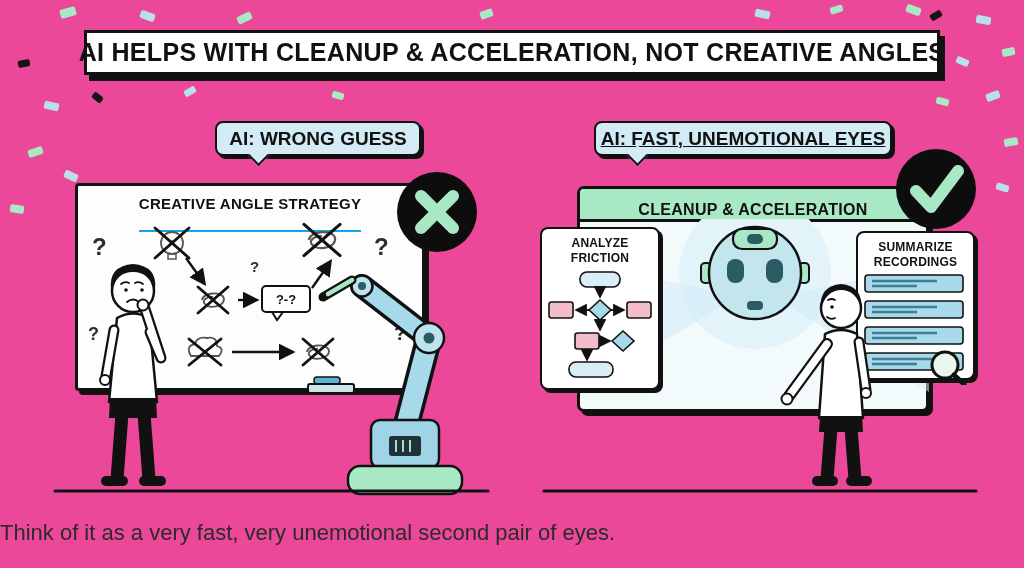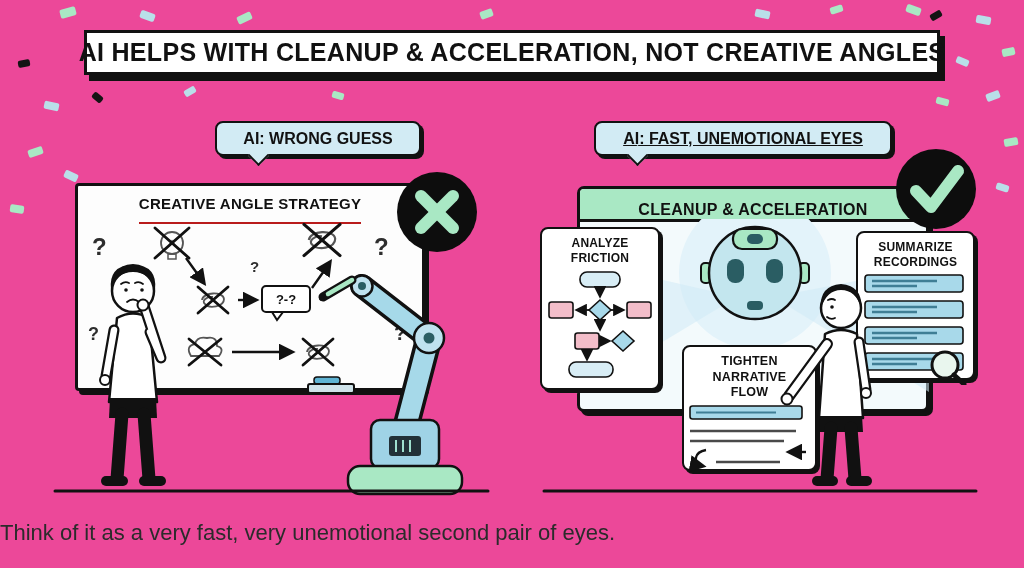--- a/index.html
+++ b/index.html
@@ -8,31 +8,31 @@
 
   .confetti-piece { position:absolute; border-radius:2px; z-index:1; }
 
   .title-banner { position:absolute; left:84px; top:30px; width:856px; height:45px;
     background:#fff; border:3px solid #111; box-shadow:5px 6px 0 #111;
     display:flex; align-items:center; justify-content:center;
     font-size:25px; font-weight:bold; letter-spacing:.3px; color:#111; z-index:5; white-space:nowrap; }
 
   .bubble { position:absolute; height:35px; background:#d2ebf4; border:2.5px solid #111;
     border-radius:8px; box-shadow:3px 3px 0 #111; display:flex; align-items:center; justify-content:center;
-    font-size:16px; font-weight:bold; color:#111; z-index:7;text-align:center; }
+    font-size:19px; font-weight:bold; color:#111; z-index:7;text-align:center; }
   .bubble::after { content:""; position:absolute; left:34px; bottom:-8.5px; width:13px; height:13px;
     background:#d2ebf4; border-right:2.5px solid #111; border-bottom:2.5px solid #111; transform:rotate(45deg); }
   .bubble.left  { left:215px; top:121px; width:206px; }
   .bubble.right { left:594px; top:121px; width:298px;text-decoration:underline; }
 
   .whiteboard { position:absolute; left:75px; top:183px; width:350px; height:208px;
     background:#fdfdfd; border:3px solid #111; border-radius:4px; box-shadow:4px 4px 0 #111; z-index:2; }
   .board-title { position:absolute; top:9px; left:0; right:0; text-align:center;
     font-size:15px; font-weight:bold; letter-spacing:.3px; color:#111; }
-  .board-title span { display:inline-block; border-bottom:2px solid #b91c1c; padding-bottom:10px; }
+  .board-title span { display:inline-block; border-bottom:2px solid #0ea5e9; padding-bottom:18px; }
 
   .panel { position:absolute; left:577px; top:186px; width:352px; height:226px;
     background:#f3fafc; border:3px solid #111; border-radius:7px; box-shadow:4px 4px 0 #111; z-index:2; }
   .panel-header { height:33px; background:#a9e8c4; border-bottom:3px solid #111; border-radius:4px 4px 0 0;
     display:flex; align-items:flex-end; justify-content:center; font-size:16px; font-weight:bold; letter-spacing:.3px; color:#111; }
   .panel-svg { position:absolute; left:577px; top:219px; width:352px; height:193px; z-index:3; pointer-events:none; }
 
   .card { position:absolute; background:#fff; border:2.5px solid #111; border-radius:8px;
     box-shadow:3px 3px 0 #111; z-index:4; }
   .card-title { text-align:center; font-weight:bold; font-size:12px; line-height:1.25;
@@ -171,32 +171,20 @@
       <rect x="82" y="33" width="24" height="16" rx="2.5" fill="#f3bdc9" stroke="#111" stroke-width="1.6"></rect>
       <line x1="55" y1="51" x2="55" y2="60" stroke="#111" stroke-width="1.8" marker-end="url(#ah)"></line>
       <rect x="30" y="64" width="24" height="16" rx="2.5" fill="#f3bdc9" stroke="#111" stroke-width="1.6"></rect>
       <line x1="54" y1="72" x2="64" y2="72" stroke="#111" stroke-width="1.8" marker-end="url(#ah)"></line>
       <polygon points="78,62 89,72 78,82 67,72" fill="#a8d9ea" stroke="#111" stroke-width="1.6"></polygon>
       <line x1="42" y1="80" x2="42" y2="90" stroke="#111" stroke-width="1.8" marker-end="url(#ah)"></line>
       <rect x="24" y="93" width="44" height="15" rx="7" fill="#d8edf5" stroke="#111" stroke-width="1.6"></rect>
     </svg>
   </div>
 
-  <div class="card tighten">
-    <div class="card-title">TIGHTEN NARRATIVE FLOW</div>
-    <svg width="123" height="80" viewBox="0 0 123 80">
-      <rect x="2" y="2" width="112" height="13" rx="2.5" fill="#a8d9ea" stroke="#111" stroke-width="1.6"></rect>
-      <line x1="8" y1="8.5" x2="88" y2="8.5" stroke="#3f7e95" stroke-width="2.2"></line>
-      <line x1="2" y1="27" x2="108" y2="27" stroke="#4a4a4a" stroke-width="2.4"></line>
-      <line x1="2" y1="37" x2="96" y2="37" stroke="#4a4a4a" stroke-width="2.4"></line>
-      <line x1="118" y1="48" x2="101" y2="48" stroke="#111" stroke-width="2.4" marker-end="url(#ah)"></line>
-      <line x1="28" y1="58" x2="92" y2="58" stroke="#4a4a4a" stroke-width="2.4"></line>
-      <path d="M18 46 C6 48 4 60 15 62" fill="none" stroke="#111" stroke-width="2.4" marker-end="url(#ah)"></path>
-    </svg>
-  </div>
 
   <svg class="illustration" width="1024" height="572" viewBox="0 0 1024 572">
 
     <g font-family="Liberation Sans, sans-serif">
       <text x="92" y="255" font-size="24" font-weight="bold" fill="#2e2e2e">?</text>
       <text x="120" y="278" font-size="16" font-weight="bold" fill="#2e2e2e">?</text>
       <text x="374" y="255" font-size="24" font-weight="bold" fill="#2e2e2e">?</text>
       <text x="394" y="340" font-size="20" font-weight="bold" fill="#2e2e2e">?</text>
       <text x="250" y="272" font-size="15" font-weight="bold" fill="#2e2e2e">?</text>
       <text x="88" y="340" font-size="18" font-weight="bold" fill="#2e2e2e">?</text>

